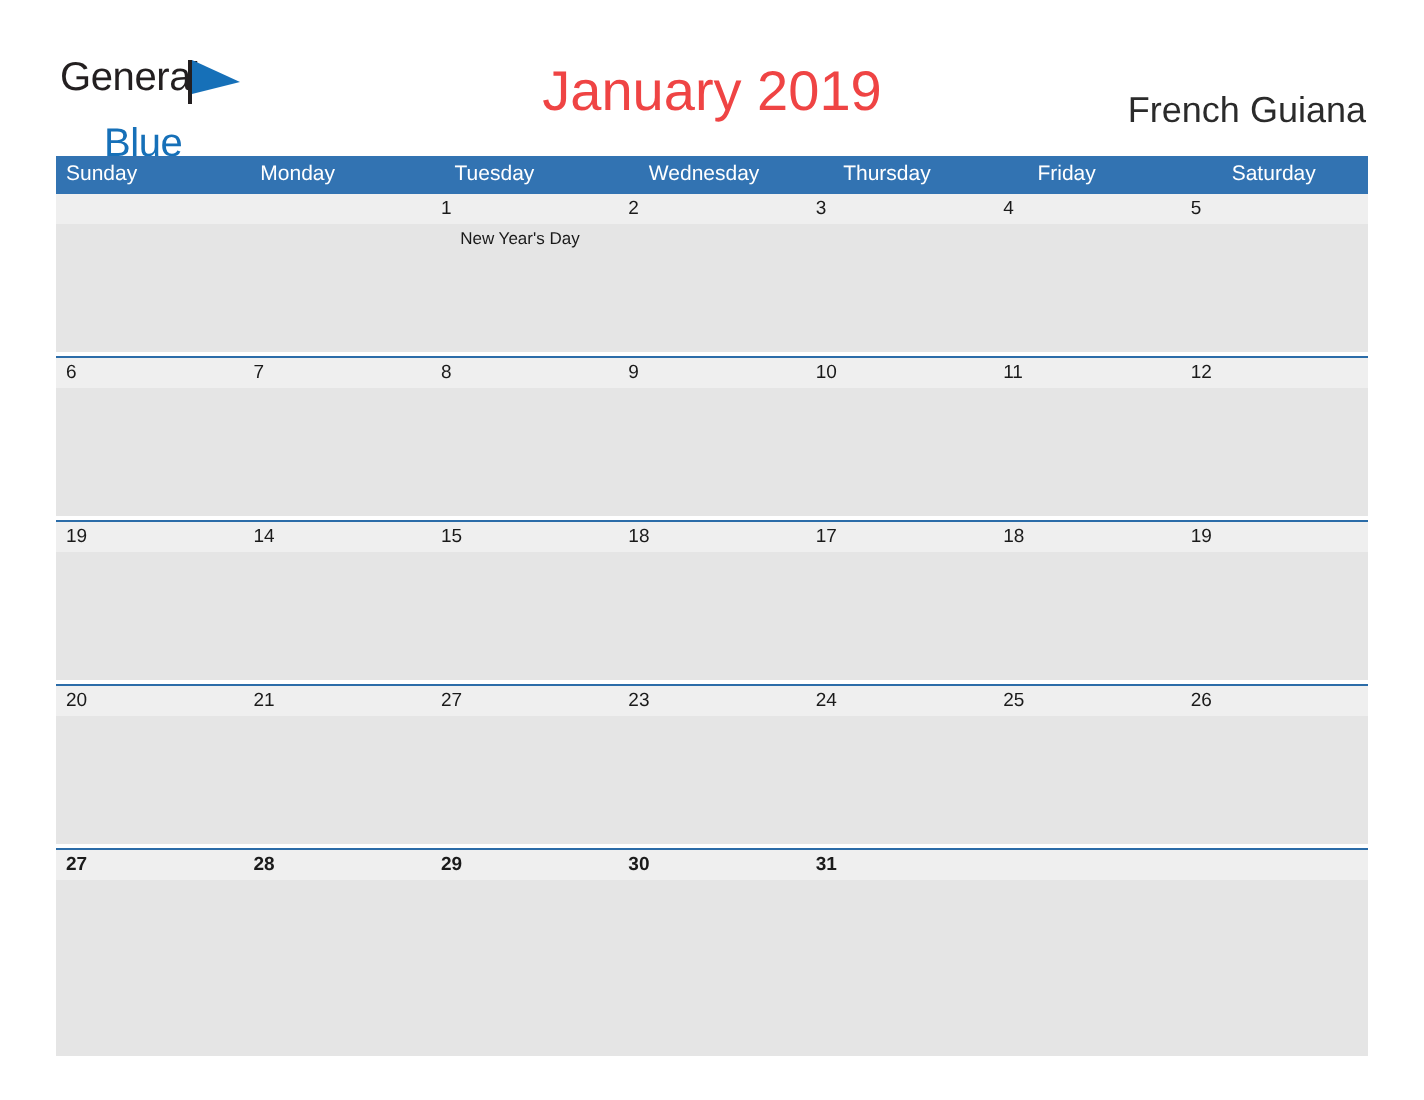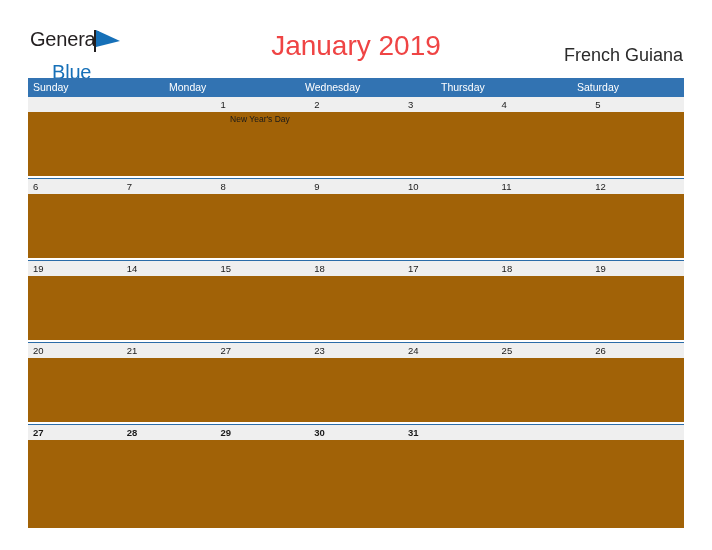--- a/index.html
+++ b/index.html
@@ -125,21 +125,21 @@
     font-size: 9.5px;
     line-height: 15px;
     padding-left: 5px;
     box-sizing: border-box;
     color: #1a1a1a;
     font-family: "Liberation Sans", sans-serif;
   }
 
   .events-strip {
     display: flex;
-    background: #a16207;
+    background: #e5e5e5;
     height: 64px;
     gap: 44px;
   }
   .week-row:last-child .events-strip {
     height: 88px;
   }
   .event-cell {
     flex: 1 1 0;
     padding-left: 5px;
     padding-top: 2px;
@@ -173,22 +173,24 @@
   <div class="cal-title">January 2019</div>
 
   <div class="cal-region">French Guiana</div>
 
 </div>
 
 <div class="calendar">
   <div class="weekday-row" id="weekday-row">
       <div class="weekday-cell">Sunday</div>
       <div class="weekday-cell">Monday</div>
+      <div class="weekday-cell">Tuesday</div>
       <div class="weekday-cell">Wednesday</div>
       <div class="weekday-cell">Thursday</div>
+      <div class="weekday-cell">Friday</div>
       <div class="weekday-cell">Saturday</div>
     </div>
   <div id="weeks-container">
       <div class="week-row">
         <div class="daynum-strip">
           <div class="daynum-cell"></div>
           <div class="daynum-cell"></div>
           <div class="daynum-cell">1</div>
           <div class="daynum-cell">2</div>
           <div class="daynum-cell">3</div>

